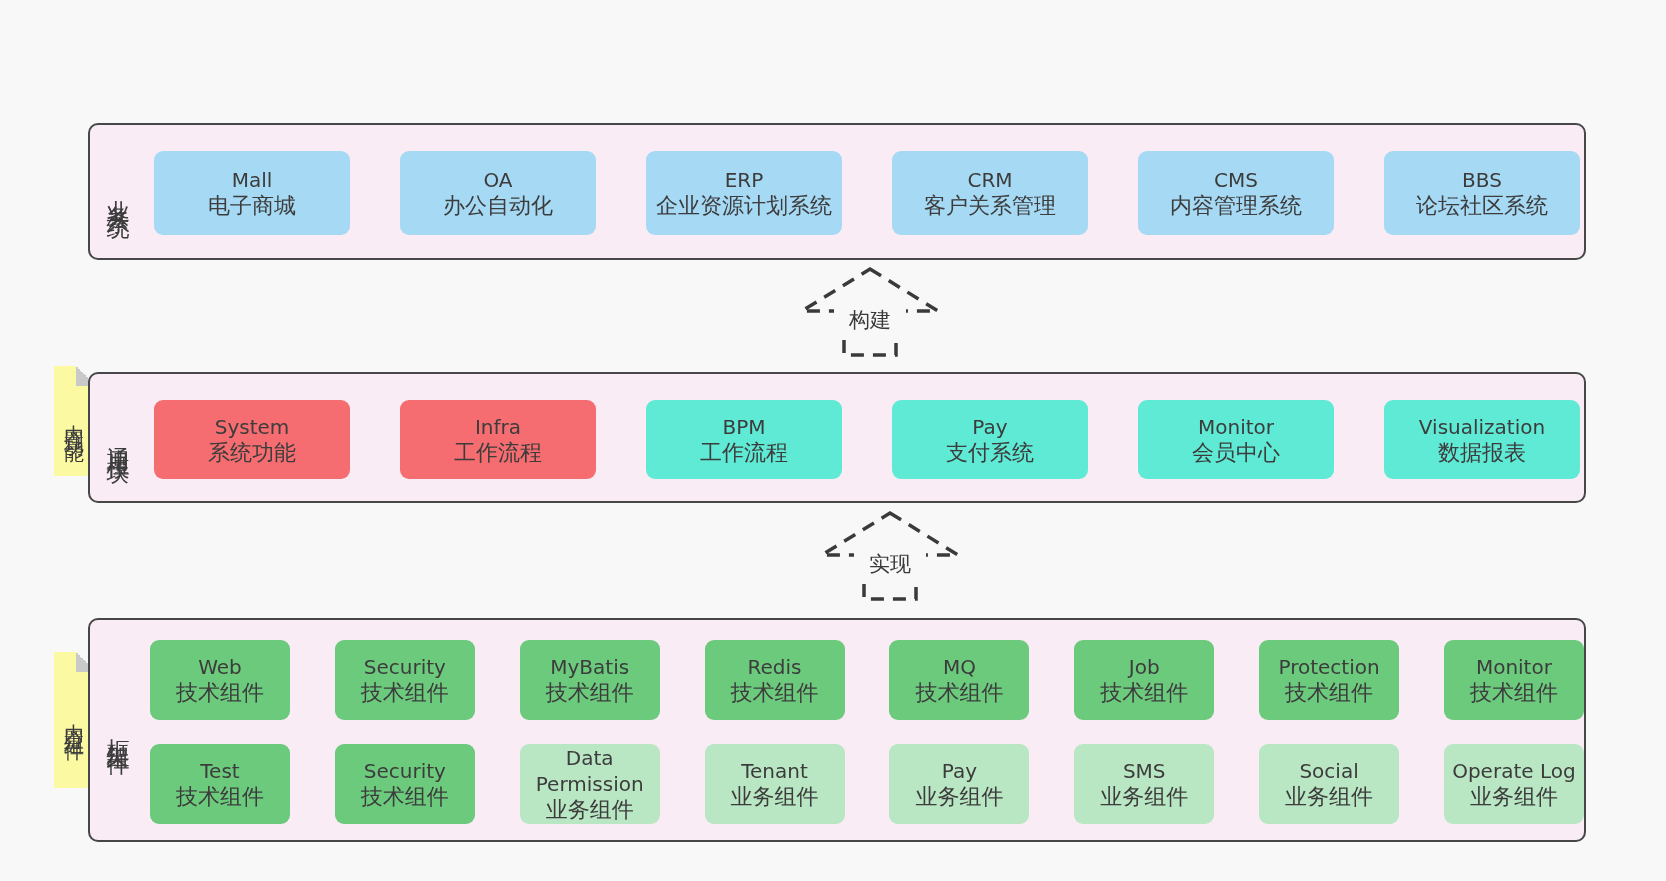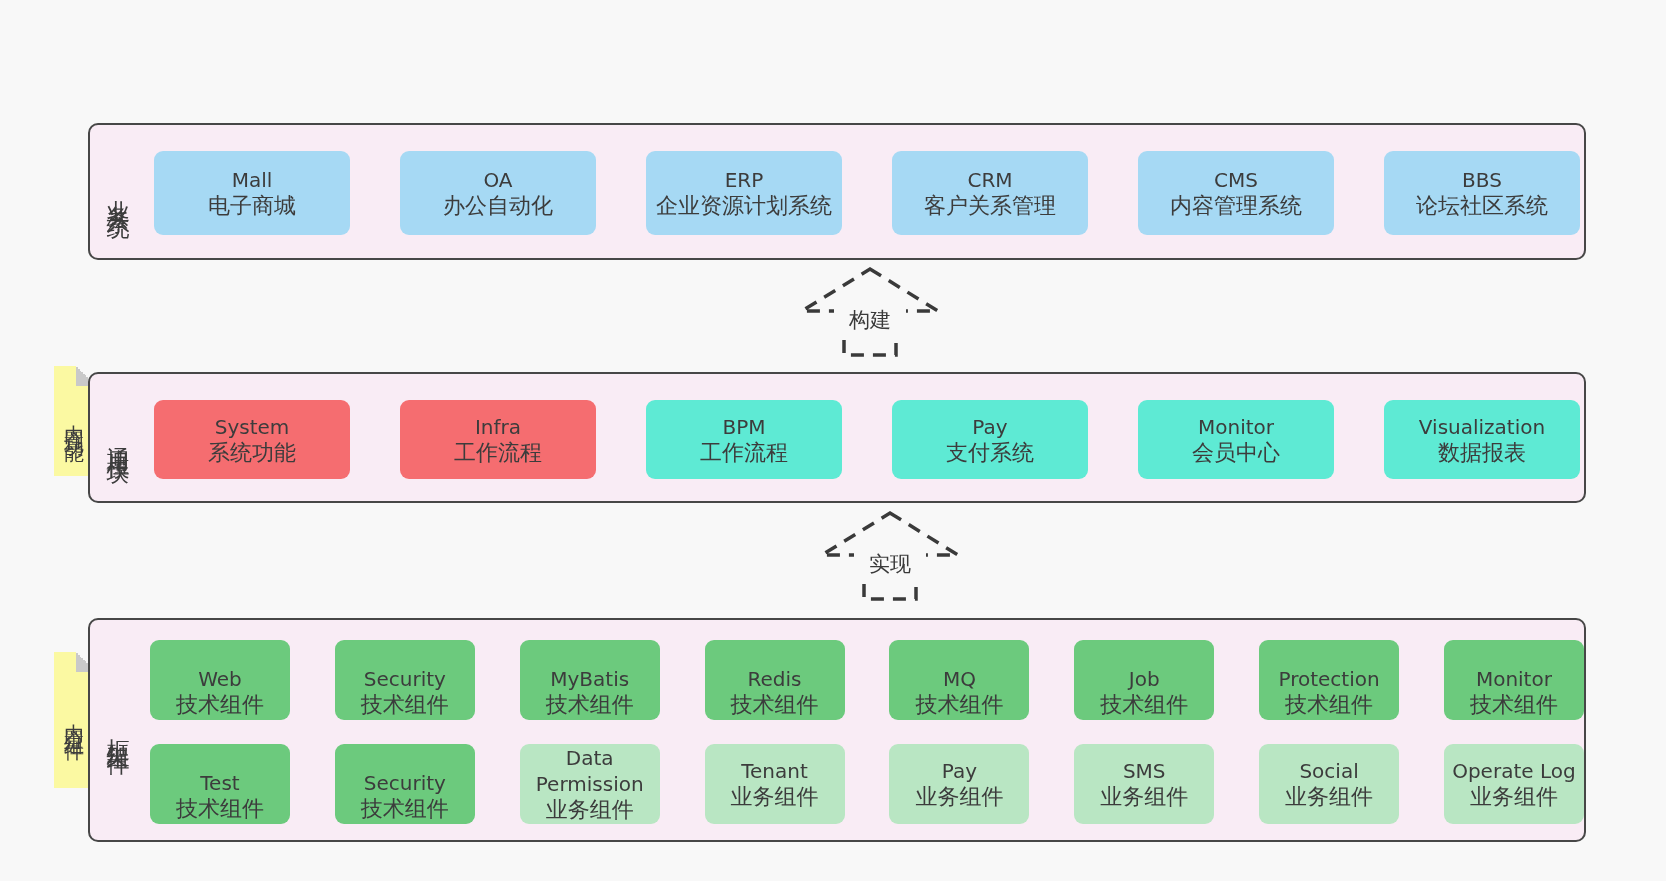--- a/index.html
+++ b/index.html
@@ -26,21 +26,21 @@
   .box{
     border-radius:9px;box-sizing:border-box;
     display:flex;flex-direction:column;align-items:center;justify-content:center;
     text-align:center;padding:2px 6px;
   }
   .box .en{font-size:20px;line-height:26px;}
   .box .zh{font-size:22px;line-height:26px;}
   .blue{background:#a6d9f4;}
   .red{background:#f56d70;}
   .pink{background:#5eead4;}
-  .green{background:#6cca7d;justify-content:flex-end;}
+  .green{background:#6cca7d;}
   .lightgreen{background:#b9e6c3;}
   .w6{width:196px;height:100%;}
   .w8{width:140px;height:100%;}
   .note{
     position:absolute;left:54px;width:42px;background:#fbf9a2;
     display:flex;align-items:center;justify-content:center;
     z-index:0;
   }
   .note-text{
     writing-mode:vertical-rl;text-orientation:upright;

